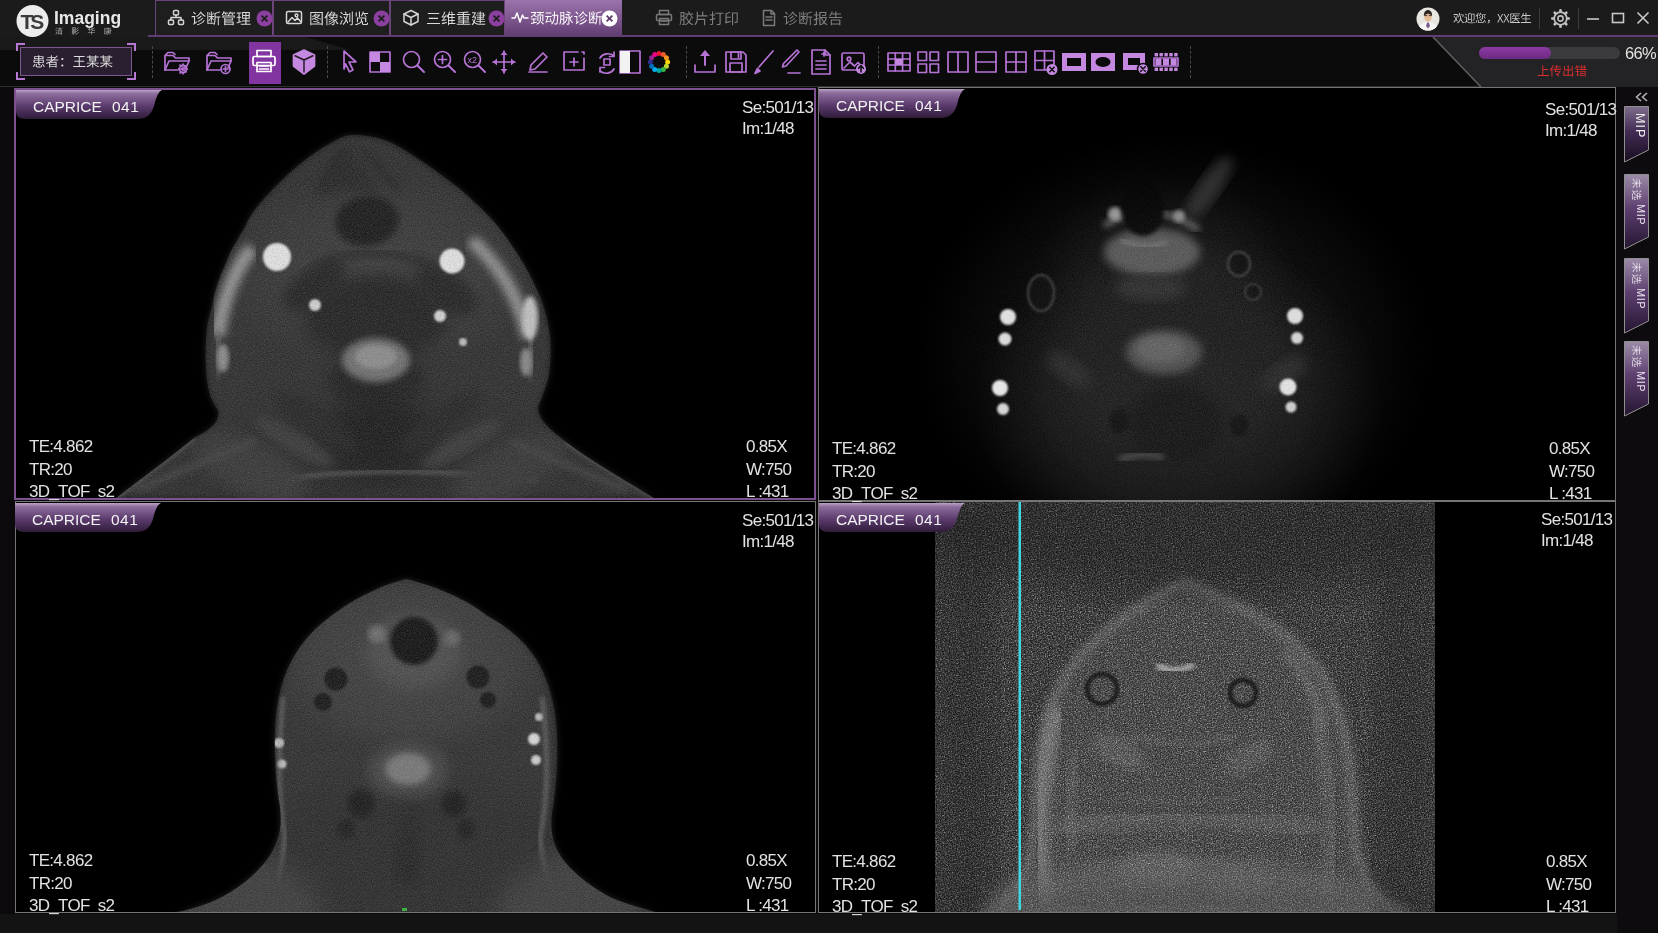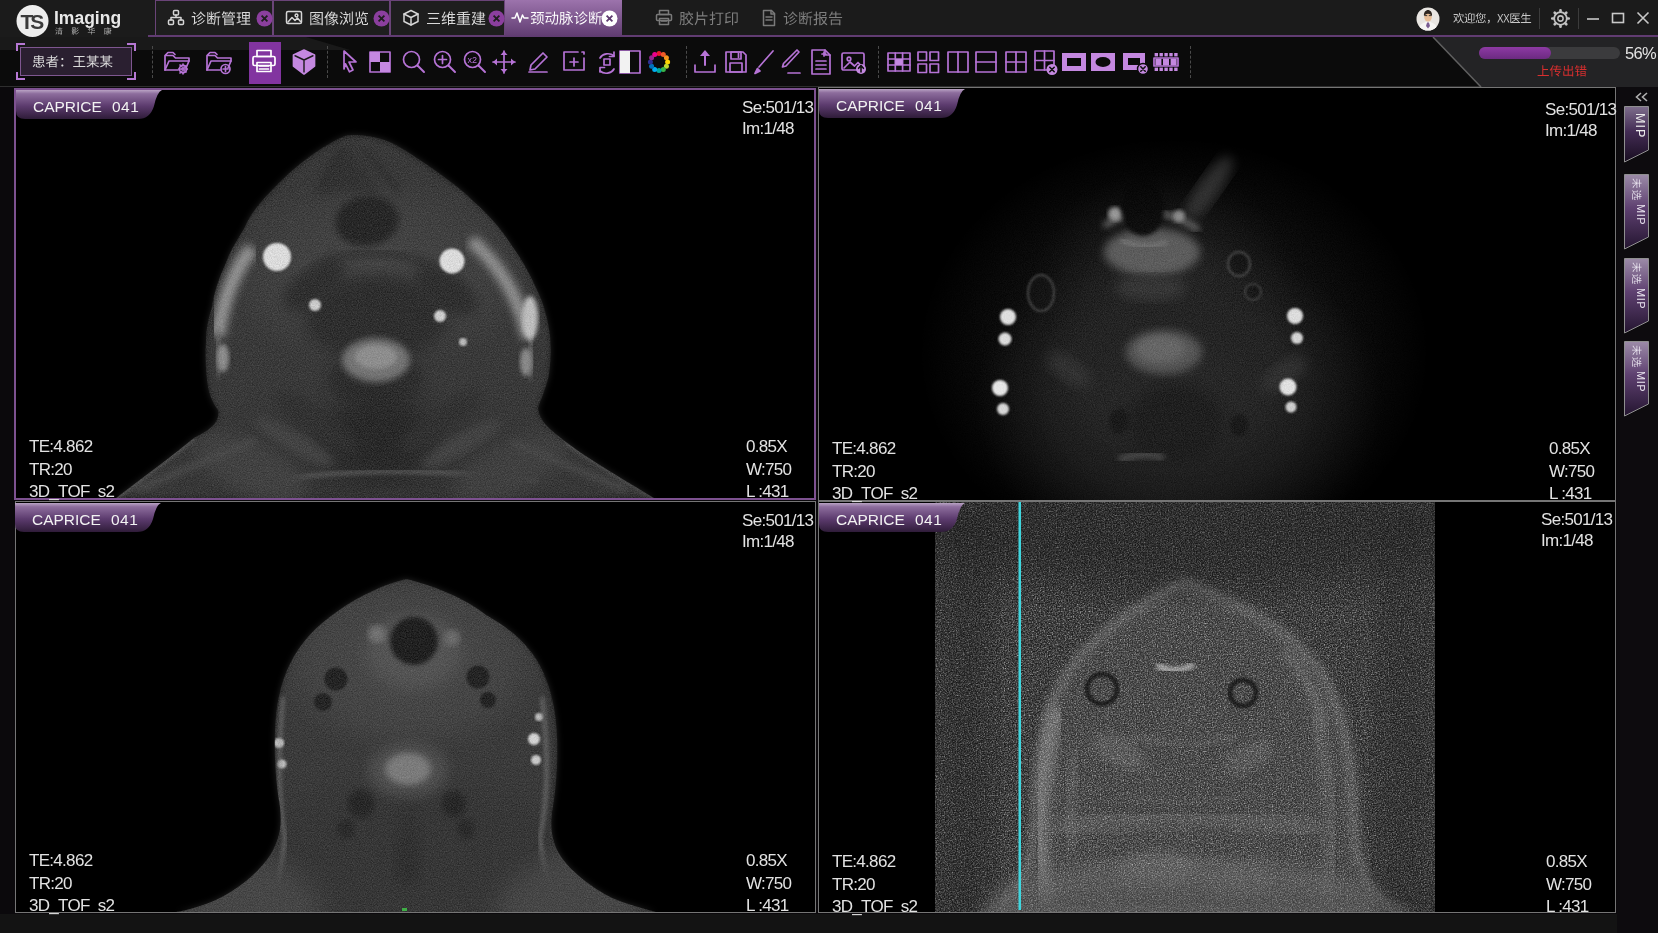--- a/index.html
+++ b/index.html
@@ -308,21 +308,21 @@
     <div class="abs" style="left:327px;top:46px;width:0;height:32px;border-left:1px dashed #4a4a4a"></div>
     <div class="abs" style="left:686px;top:46px;width:0;height:32px;border-left:1px dashed #4a4a4a"></div>
     <div class="abs" style="left:878px;top:46px;width:0;height:32px;border-left:1px dashed #4a4a4a"></div>
     <div class="abs" style="left:1190px;top:46px;width:0;height:32px;border-left:1px dashed #4a4a4a"></div>
     <svg class="abs" style="left:1425px;top:37px" width="233" height="50">
       <path d="M8 0h225v50H56z" fill="#232325"></path>
       <path d="M8 0l48 50" stroke="#606060" stroke-width="1.5"></path>
     </svg>
     <div class="abs" style="left:1479px;top:47px;width:141px;height:12px;background:#3b3b3d;border-radius:6px"></div>
     <div class="abs" style="left:1479px;top:47px;width:72px;height:12px;background:linear-gradient(#8d3aa4,#6c2a81);border-radius:6px"></div>
-    <div class="abs qtext" style="left:1625px;top:43px;font-size:16.5px;color:#e4e4e4">56%</div>
+    <div class="abs qtext" style="left:1625px;top:43px;font-size:16.5px;color:#e4e4e4">66%</div>
     <svg style="position:absolute;left:1537px;top:62.5px;overflow:visible" width="52" height="16.2">
       <path transform="translate(0,12.5)" fill="#d92f2f" d="M5.3 -10.3V-0.5H0.6V0.4H11.9V-0.5H6.3V-5.5H11V-6.5H6.3V-10.3Z M15.8 -10.5C15.1 -8.6 13.9 -6.7 12.7 -5.5C12.9 -5.2 13.2 -4.8 13.2 -4.5C13.7 -5 14.1 -5.5 14.5 -6.1V1H15.4V-7.5C15.9 -8.3 16.4 -9.3 16.7 -10.2ZM18.4 -1.6C19.5 -0.8 21 0.3 21.6 1L22.3 0.3C22 -0 21.5 -0.4 21 -0.9C21.9 -1.9 23 -3.1 23.7 -4L23.1 -4.4L22.9 -4.3H18.9L19.4 -5.8H24.4V-6.7H19.6L20 -8.2H23.9V-9.1H20.3L20.6 -10.3L19.7 -10.4L19.3 -9.1H16.9V-8.2H19.1L18.7 -6.7H16.1V-5.8H18.4C18.1 -4.9 17.9 -4.1 17.6 -3.4H22.1C21.6 -2.8 20.9 -2.1 20.2 -1.4C19.8 -1.6 19.4 -1.9 19 -2.1Z M26.3 -4.3V0.3H35.2V1H36.2V-4.3H35.2V-0.7H31.7V-5.1H35.7V-9.4H34.7V-6H31.7V-10.5H30.7V-6H27.9V-9.4H26.9V-5.1H30.7V-0.7H27.3V-4.3Z M39.7 -10.5C39.4 -9.3 38.7 -8.2 38 -7.5C38.1 -7.3 38.4 -6.8 38.4 -6.6C38.8 -7 39.2 -7.6 39.5 -8.1H42.5V-9H40C40.2 -9.4 40.4 -9.8 40.5 -10.2ZM38.3 -4.3V-3.4H40V-1C40 -0.4 39.6 -0.1 39.4 0.1C39.6 0.2 39.8 0.6 39.9 0.8C40.1 0.6 40.4 0.4 42.5 -0.8C42.4 -0.9 42.4 -1.3 42.3 -1.6L40.9 -0.8V-3.4H42.6V-4.3H40.9V-6H42.3V-6.8H38.8V-6H40V-4.3ZM46.9 -10.5V-8.8H45.1V-10.5H44.3V-8.8H43V-8H44.3V-6.4H42.8V-5.5H49.5V-6.4H47.7V-8H49.2V-8.8H47.7V-10.5ZM45.1 -8H46.9V-6.4H45.1ZM44.3 -1.7H47.8V-0.3H44.3ZM44.3 -2.4V-3.7H47.8V-2.4ZM43.5 -4.5V1H44.3V0.4H47.8V0.9H48.6V-4.5Z"></path>
     </svg>
     <div class="abs" style="left:0;top:87px;width:1658px;height:846px;background:#0b090c"></div>
     <div class="abs" style="left:0;top:914px;width:1658px;height:19px;background:#131313"></div>
     <div class="abs" style="left:14px;top:88px;width:802px;height:412px;background:#000;border:2px solid #7d5190"></div>
     <div class="abs" style="left:818px;top:87px;width:798px;height:414px;background:#000;border:1px solid #757575"></div>
     <div class="abs" style="left:15px;top:501px;width:801px;height:412px;background:#000;border:1px solid #757575"></div>
     <div class="abs" style="left:818px;top:501px;width:798px;height:412px;background:#000;border:1px solid #757575"></div>
     <svg width="0" height="0" style="position:absolute">

